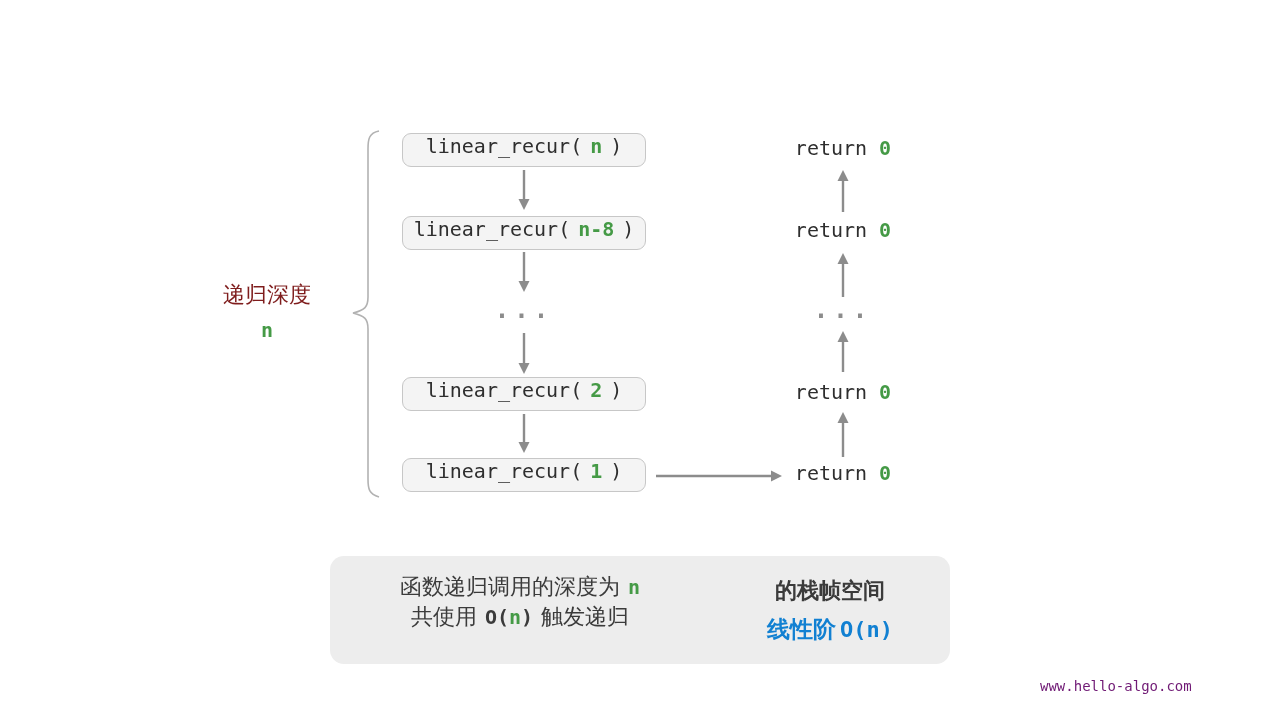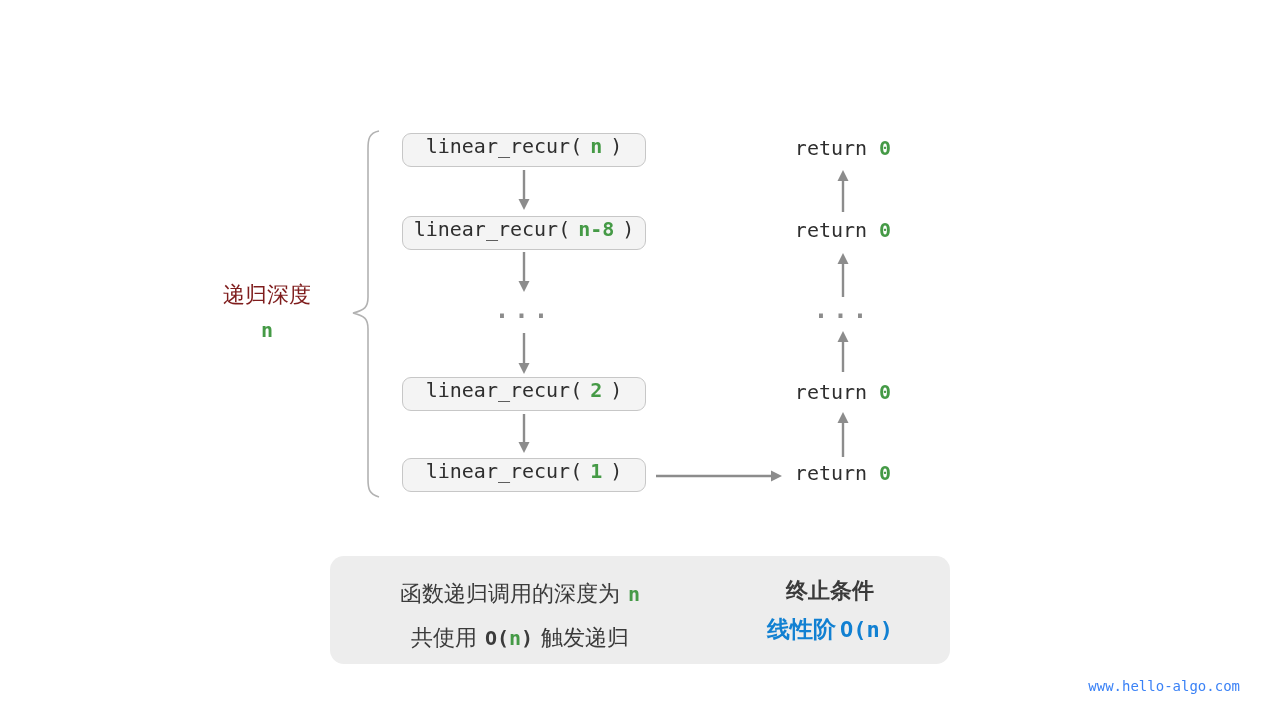--- a/index.html
+++ b/index.html
@@ -73,21 +73,21 @@
     font-family: "DejaVu Sans Mono", monospace;
     font-size: 20px; font-weight: bold; color: #459a46;
   }
 
   .summary-panel {
     position: absolute; left: 330px; top: 556px; width: 620px; height: 108px;
     background: #ededed; border-radius: 14px;
   }
   .summary-left {
     position: absolute; left: 345px; top: 572px; width: 350px;
-    text-align: center; line-height: 44px;
+    text-align: center; line-height: 30px;
     font-size: 22px; color: #3b3b3b;
   }
   .summary-left .var {
     font-family: "DejaVu Sans Mono", monospace;
     font-size: 20px; font-weight: bold; color: #459a46;
   }
   .summary-left .ocode {
     font-family: "DejaVu Sans Mono", monospace;
     font-size: 20px; font-weight: 600; color: #3b3b3b;
   }
@@ -98,23 +98,23 @@
   }
   .summary-right .title { font-size: 22px; font-weight: bold; color: #3b3b3b; }
   .summary-right .value { font-size: 23px; font-weight: bold; color: #1180d2; }
   .summary-right .value .big-o {
     font-family: "DejaVu Sans Mono", monospace;
     font-size: 22px; margin-left: 4px;
   }
 
   .watermark {
     position: absolute; left: 1040px; top: 678px; width: 200px;
-    text-align: right;
-    font-family: "DejaVu Sans Mono", monospace;
-    font-size: 14px; color: #3b82f6;
+    text-align: left;
+    font-family: "DejaVu Sans Mono", monospace;
+    font-size: 14px; color: #701a75;
   }
 </style>
 </head>
 <body>
 
 <div class="canvas">
 
   <svg class="overlay" viewBox="0 0 1280 720">
 
     <path d="M 379 131 C 369 133, 368 139, 368 149 L 368 297 C 368 307, 365 310, 353 313 C 365 316, 368 319, 368 329 L 368 479 C 368 489, 369 494, 379 497" stroke="#b2b2b2" stroke-width="1.6" fill="none"></path>
@@ -209,21 +209,21 @@
   <div class="summary-panel"></div>
   <div class="summary-left">
     <div>
       <span>函数递归调用的深度为</span><span class="var sp-l">n</span>
     </div>
     <div>
       <span>共使用</span><span class="ocode sp-l">O(</span><span class="var">n</span><span class="ocode">)</span><span class="sp-l">触发递归</span>
     </div>
   </div>
   <div class="summary-right">
-    <div class="title">终止条件</div>
+    <div class="title">的栈帧空间</div>
     <div class="value">
       <span>线性阶</span><span class="big-o">O(n)</span>
     </div>
   </div>
 
   <div class="watermark">www.hello-algo.com</div>
 
 </div>
 
 </body></html>

